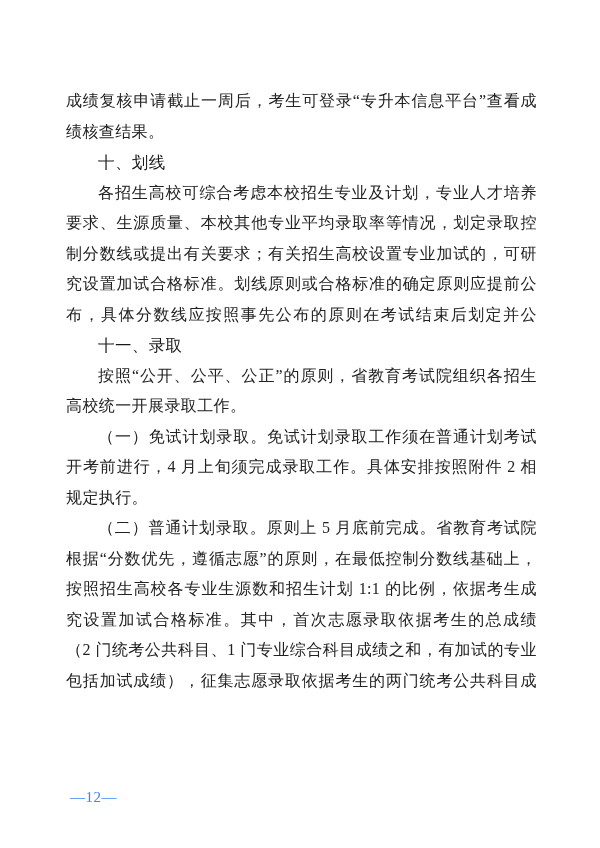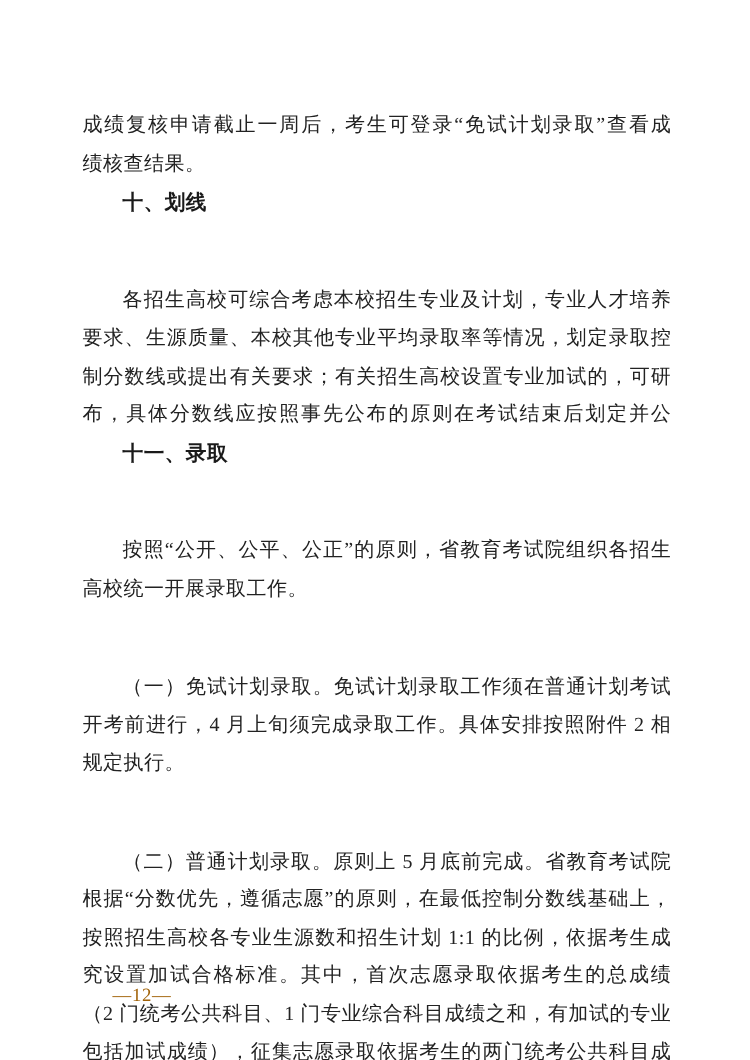--- a/index.html
+++ b/index.html
@@ -31,58 +31,57 @@
     line-height: 30.5px;
     height: 30.5px;
     overflow: hidden;
     letter-spacing: 0.4px;
     text-align: justify;
     text-align-last: justify;
     color: #222222;
   }
   .line.indent {
     text-indent: 32px;
-    margin-top: 48px;
   }
   .line.para-end {
     text-align: right;
     text-align-last: left;
   }
   .line.heading {
     font-family: "Liberation Sans", "DejaVu Sans", sans-serif;
-    font-weight: bold;
+    font-weight: normal;
     font-size: 16.5px;
     color: #1a1a1a;
     text-align: left;
     text-align-last: left;
     text-indent: 32px;
   }
   .footer {
     position: absolute;
     left: 70px;
     top: 788px;
     font-size: 15px;
     line-height: 18px;
     letter-spacing: 0.5px;
-    color: #a16207;
+    color: #3b82f6;
     font-family: "Liberation Serif", "DejaVu Serif", serif;
-    margin-left: 20px;
   }
 </style>
 </head>
 <body>
 
 <div class="page">
   <main class="content" id="doc-content">
-      <div class="line">成绩复核申请截止一周后，考生可登录“免试计划录取”查看成</div>
+      <div class="line">成绩复核申请截止一周后，考生可登录“专升本信息平台”查看成</div>
       <div class="line para-end">绩核查结果。</div>
       <div class="line heading">十、划线</div>
       <div class="line indent">各招生高校可综合考虑本校招生专业及计划，专业人才培养</div>
       <div class="line">要求、生源质量、本校其他专业平均录取率等情况，划定录取控</div>
       <div class="line">制分数线或提出有关要求；有关招生高校设置专业加试的，可研</div>
+      <div class="line">究设置加试合格标准。划线原则或合格标准的确定原则应提前公</div>
       <div class="line">布，具体分数线应按照事先公布的原则在考试结束后划定并公布。</div>
       <div class="line heading">十一、录取</div>
       <div class="line indent">按照“公开、公平、公正”的原则，省教育考试院组织各招生</div>
       <div class="line para-end">高校统一开展录取工作。</div>
       <div class="line indent">（一）免试计划录取。免试计划录取工作须在普通计划考试</div>
       <div class="line">开考前进行，4 月上旬须完成录取工作。具体安排按照附件 2 相关</div>
       <div class="line para-end">规定执行。</div>
       <div class="line indent">（二）普通计划录取。原则上 5 月底前完成。省教育考试院</div>
       <div class="line">根据“分数优先，遵循志愿”的原则，在最低控制分数线基础上，</div>
       <div class="line">按照招生高校各专业生源数和招生计划 1:1 的比例，依据考生成绩</div>

